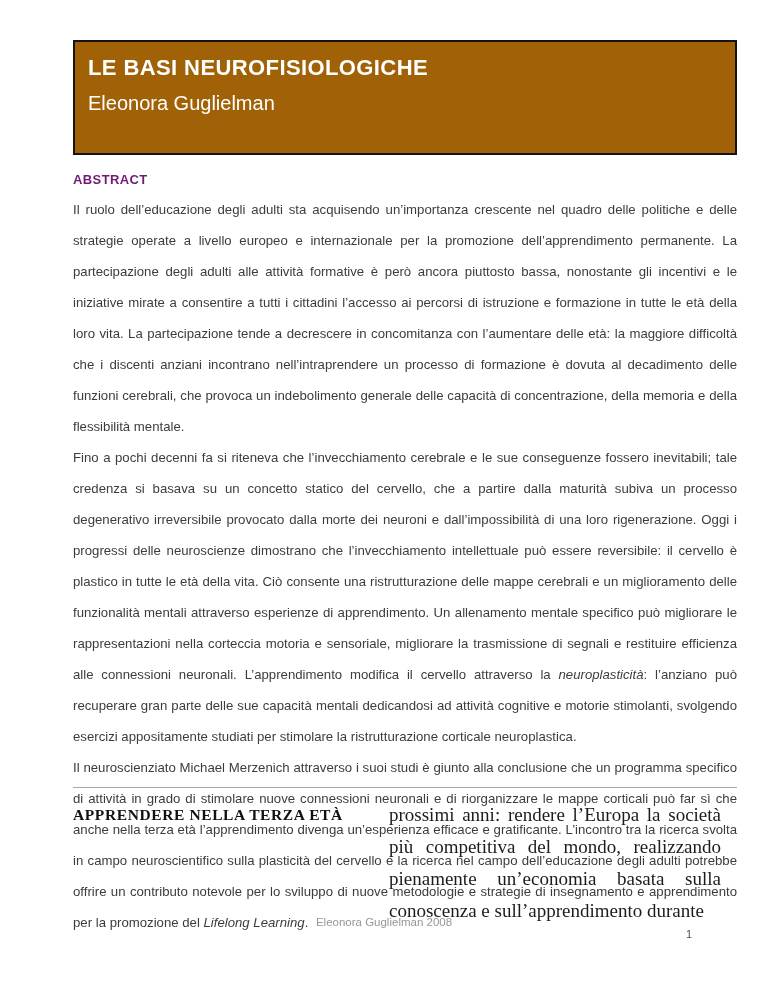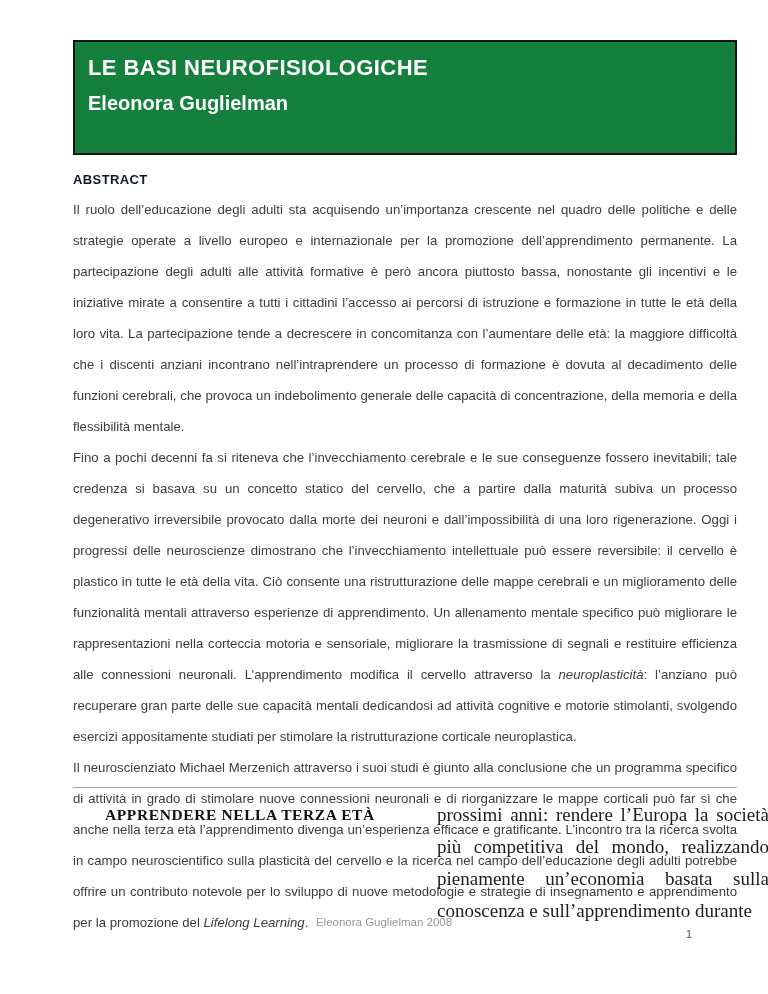--- a/index.html
+++ b/index.html
@@ -11,50 +11,50 @@
     font-family: "Liberation Sans", sans-serif;
     overflow: hidden;
   }
 
   
   .title-box {
     position: absolute;
     left: 73px; top: 40px;
     width: 664px; height: 115px;
     box-sizing: border-box;
-    background: #15803d;
+    background: #a16207;
     border: 2px solid #141414;
     color: #ffffff;
     padding: 7px 14px 0 13px;
   }
   .title-line {
     font-size: 22px;
     font-weight: bold;
     line-height: 37px;
     letter-spacing: 0.4px;
   }
   .author {
     font-size: 20px;
-    font-weight: bold;
+    font-weight: normal;
     line-height: 32px;
     margin-top: 1px;
   }
 
   
   .abstract {
     position: absolute;
     left: 73px; top: 172px;
     width: 664px;
   }
   .abstract-heading {
     margin: 0 0 7px 0;
     font-size: 13px;
     font-weight: bold;
     letter-spacing: 0.4px;
-    color: #0f172a;
+    color: #701a75;
   }
   .abstract p {
     margin: 0;
     font-size: 13.2px;
     line-height: 31px;
     text-align: justify;
     color: #3C3C3C;
   }
   .abstract em, .two-col em { font-style: italic; }
 
@@ -68,24 +68,22 @@
     margin: 0;
   }
 
   
   .two-col {
     position: absolute;
     left: 73px; top: 799px;
     width: 664px;
     display: grid;
     grid-template-columns: 316px 332px;
-    column-gap: 16px;
     font-family: "Liberation Serif", serif;
     color: #1C1C1C;
-    margin-left: 32px;
   }
   .section-heading {
     margin: 0;
     font-size: 15.5px;
     font-weight: bold;
     letter-spacing: 0.6px;
     line-height: 32px;
     color: #111111;
   }
   .two-col p {

